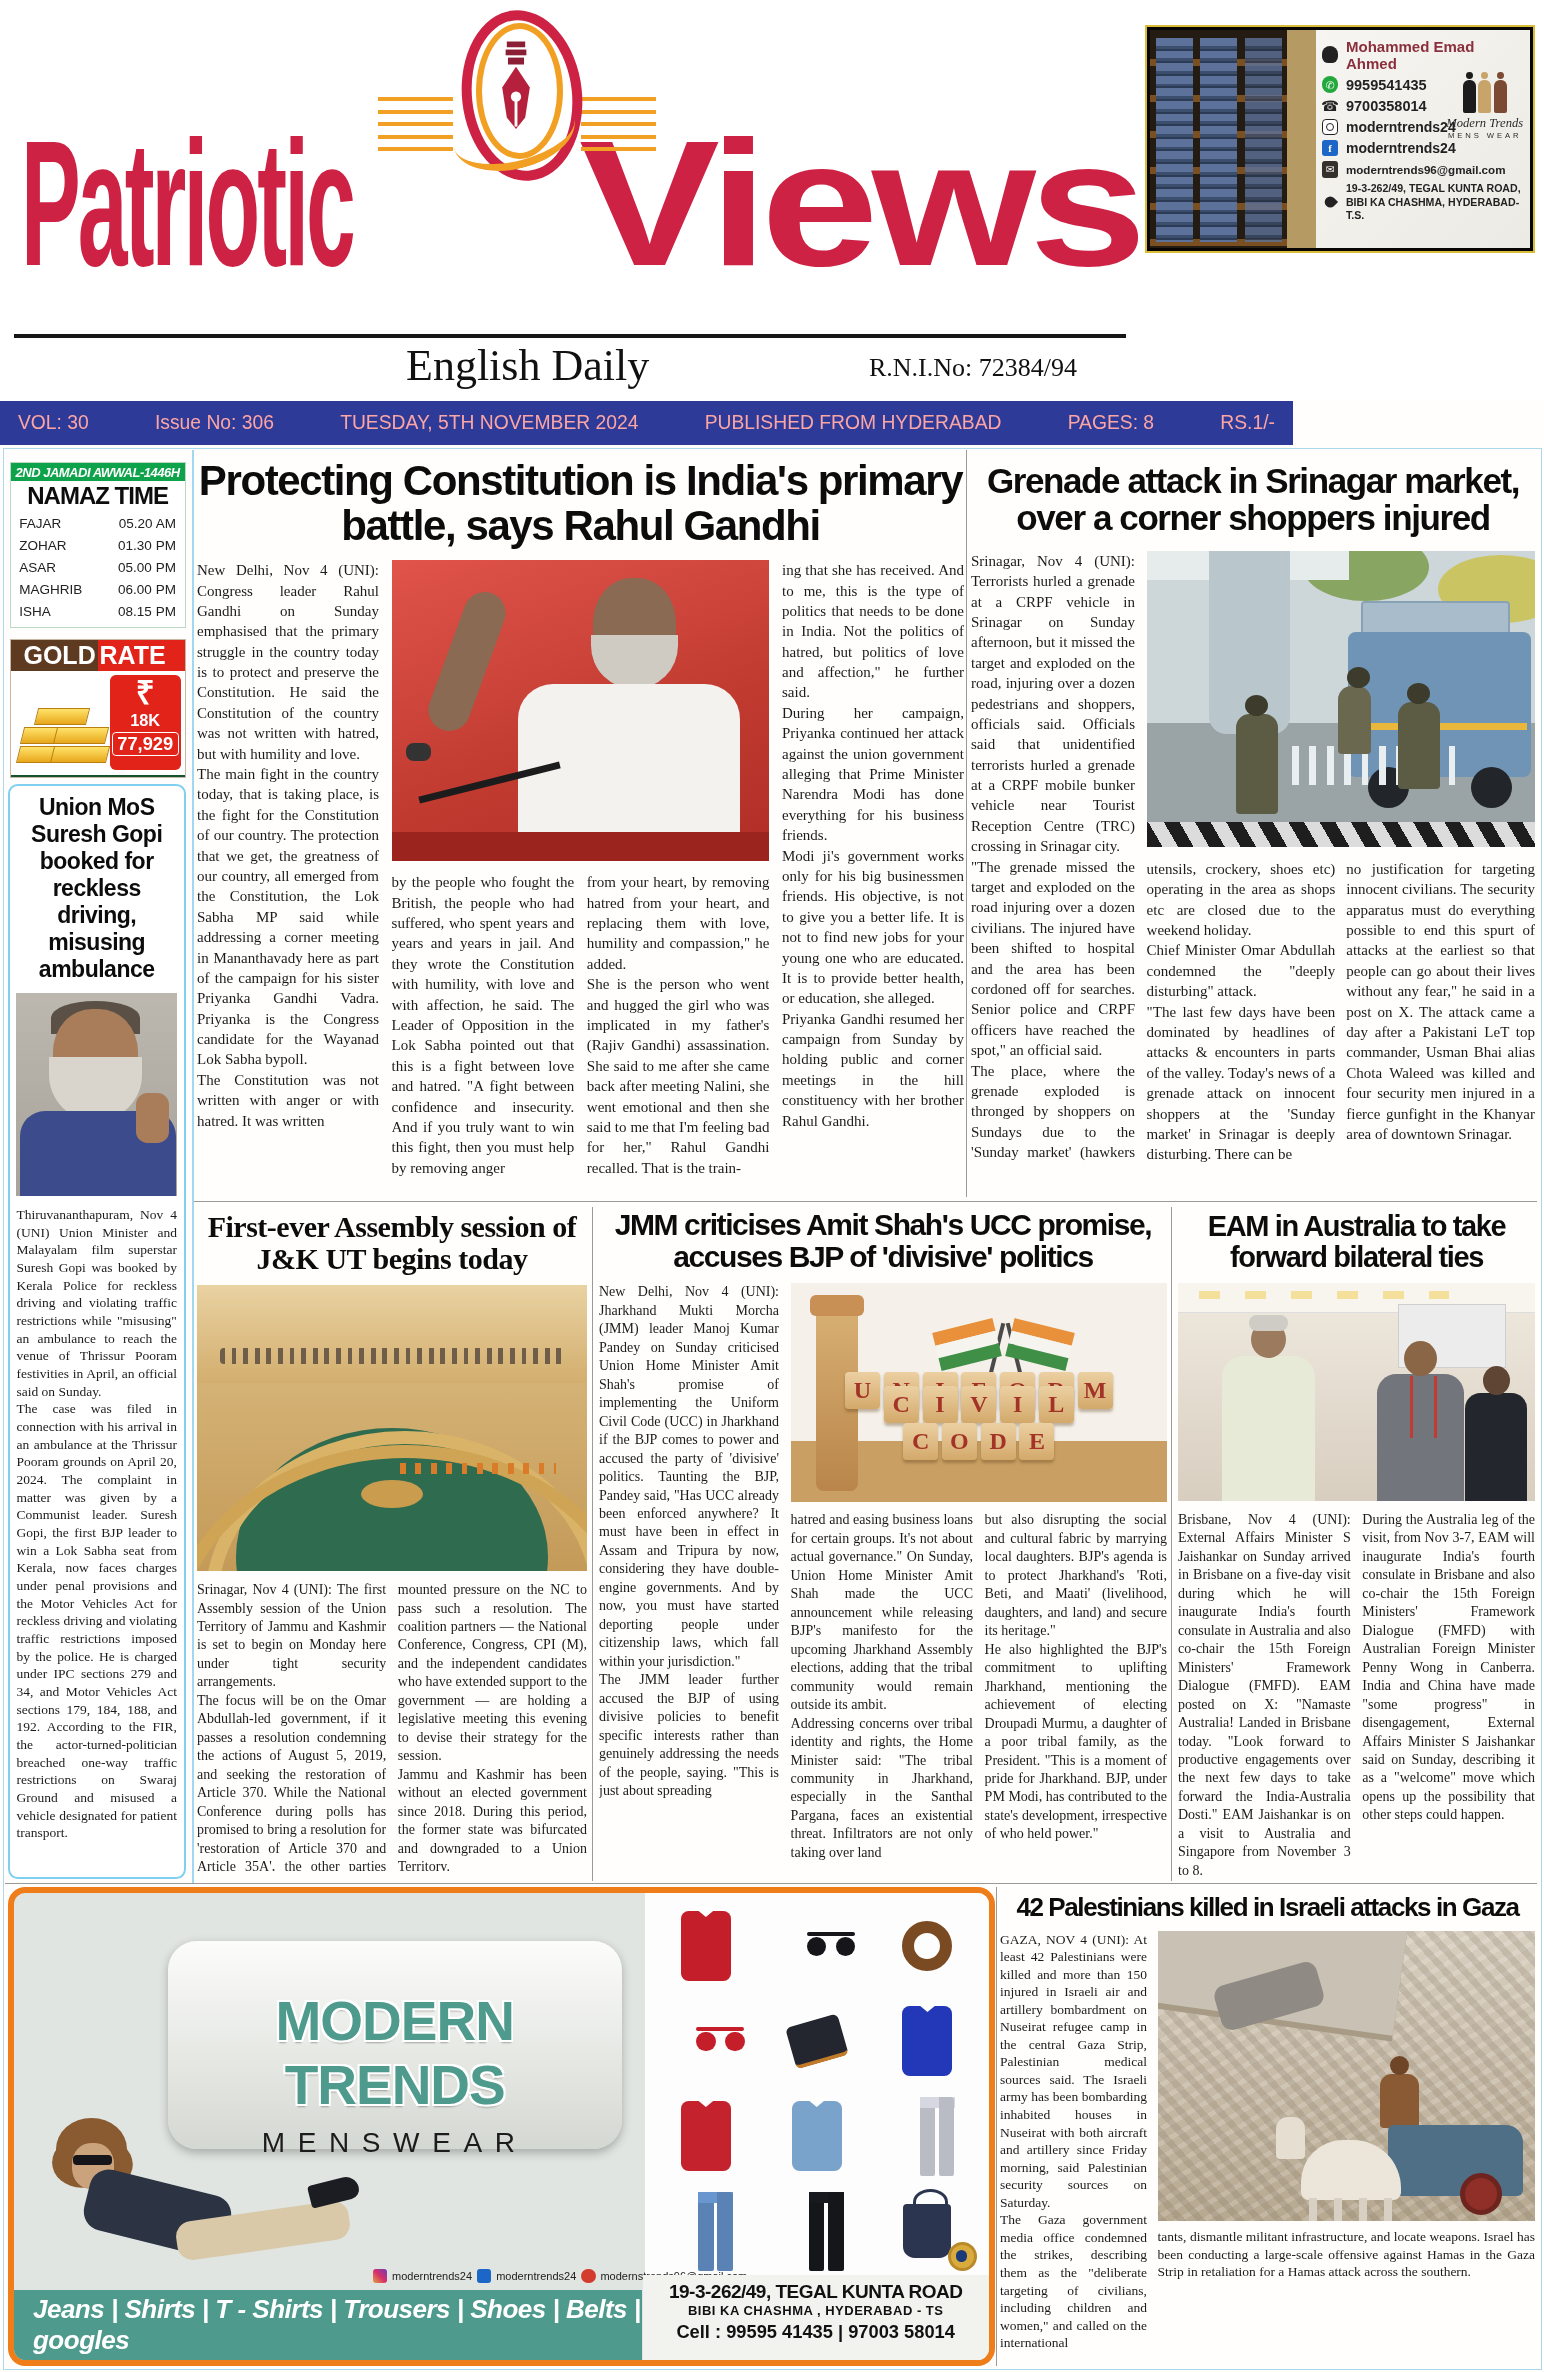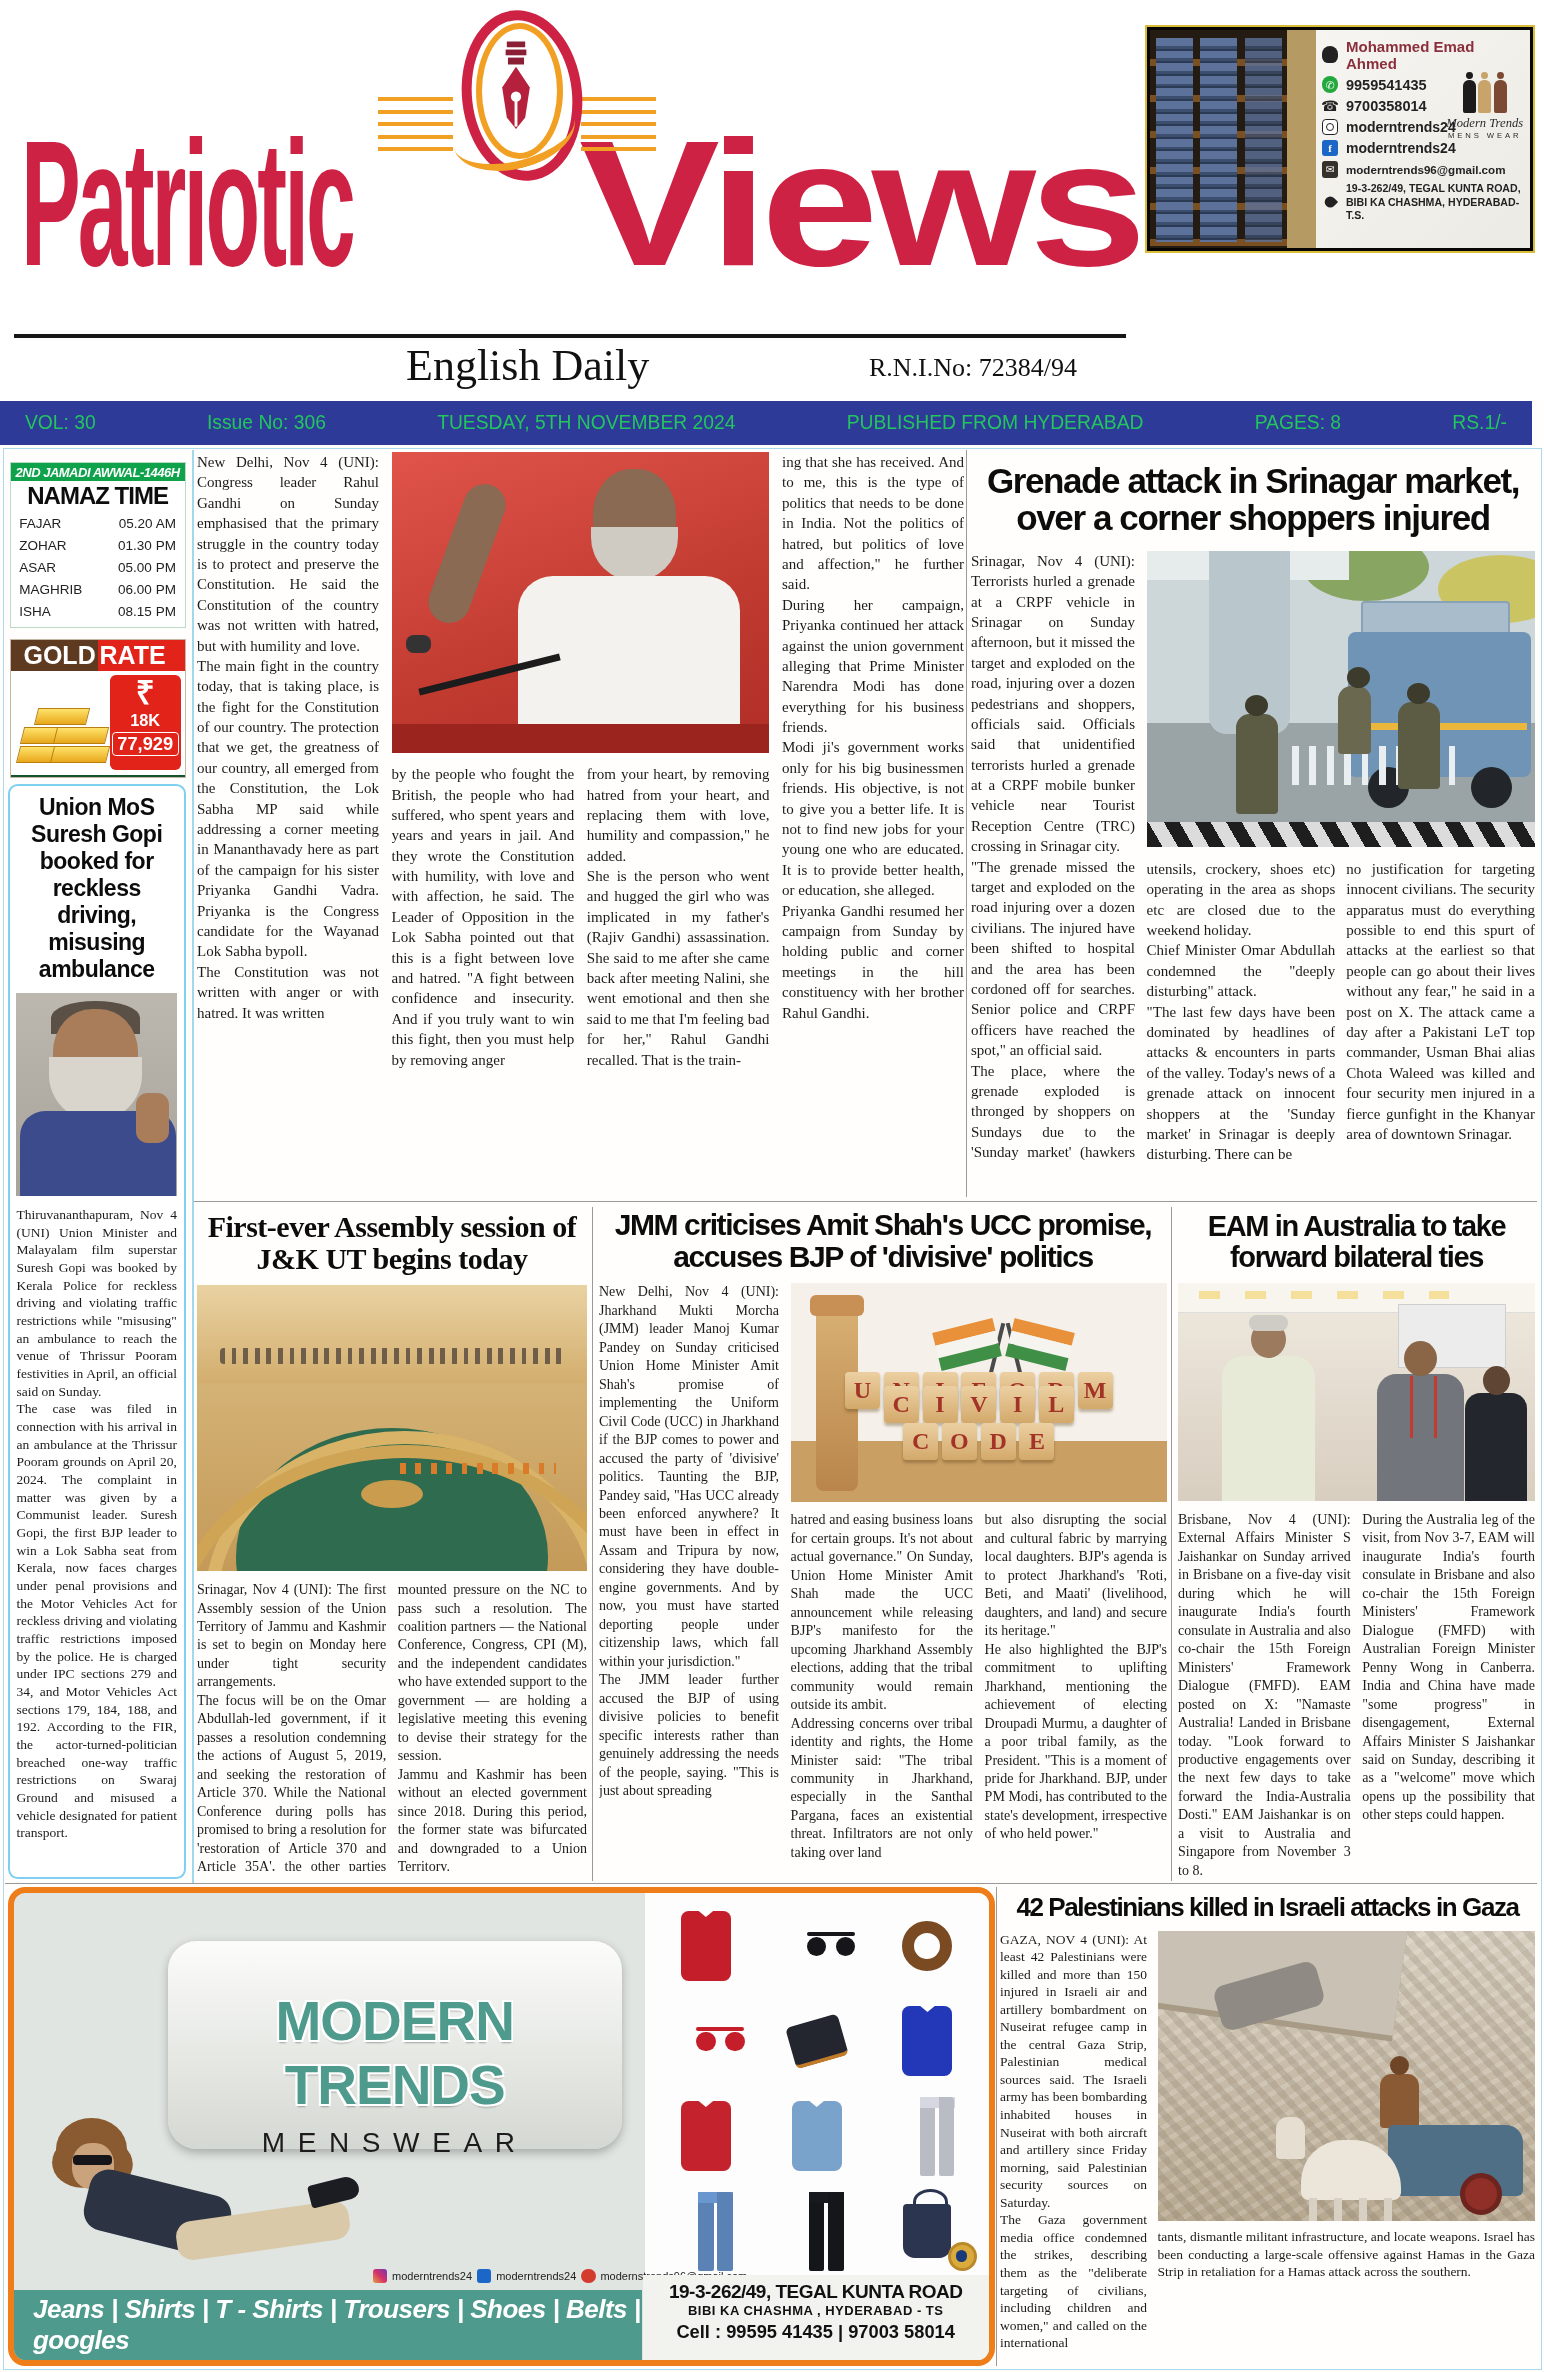--- a/index.html
+++ b/index.html
@@ -56,23 +56,23 @@
   .ta-addr{font-size:10.6px;font-weight:700;line-height:1.25;color:#222;}
   .ta-logo{position:absolute;right:3.9px;top:50px;width:83px;text-align:center;}
   .ta-figs{display:flex;justify-content:center;gap:2.9px;margin-bottom:2.9px;}
   .ta-fig{width:12.6px;height:33px;border-radius:5.8px 5.8px 1.9px 1.9px;position:relative;}
   .ta-fig::before{content:"";position:absolute;left:2.9px;top:-7.7px;width:6.8px;height:6.8px;border-radius:50%;background:inherit;}
   .f1{background:#1c1c1c;} .f2{background:#c8a36a;} .f3{background:#7c4a32;}
   .ta-script{font-family:"Liberation Serif",serif;font-style:italic;font-size:12.6px;color:#2a2a2a;}
   .ta-mens{font-family:"Liberation Sans",sans-serif;font-size:7.7px;letter-spacing:2.9px;color:#2a2a2a;}
 
   
-  .infobar{position:absolute;left:0;top:401px;width:1532px;height:44px;background:#2e3a97;
-           display:flex;align-items:center;justify-content:space-between;padding:0 25px;box-sizing:border-box;
-           font-family:"Liberation Sans",sans-serif;font-size:19.3px;color:#22c55e;}
+  .infobar{position:absolute;left:0;top:401px;width:1293px;height:44px;background:#2e3a97;
+           display:flex;align-items:center;justify-content:space-between;padding:0 18px;box-sizing:border-box;
+           font-family:"Liberation Sans",sans-serif;font-size:19.3px;color:#fca5a5;}
 
   
   .frame{position:absolute;left:2.9px;top:448px;width:1537px;height:1920px;border:1.9px solid #a9d9ef;pointer-events:none;}
   .vr{position:absolute;width:1px;background:#9a9a9a;}
   .vr.blue{background:#9fd8ef;width:1.9px;}
   .hr{position:absolute;height:1px;background:#9a9a9a;}
 
   
   .hl{font-family:"Liberation Sans",sans-serif;font-weight:700;color:#0c0c0c;text-align:center;
       letter-spacing:-1.4px;line-height:1.08;}
@@ -456,20 +456,21 @@
           <div class="beard"></div>
           <div class="shirt"></div>
           <div class="hand"></div>
       </div>
       <div class="col">Thiruvananthapuram, Nov 4  (UNI) Union Minister and Malayalam film superstar Suresh Gopi was booked by Kerala Police for reckless driving and violating traffic restrictions while "misusing" an ambulance to reach the venue of Thrissur Pooram festivities in April, an official said on Sunday.
 The case was filed in connection with his arrival in an ambulance at the Thrissur Pooram grounds on April 20, 2024. The complaint in matter was given by a Communist leader. Suresh Gopi, the first BJP leader to win a Lok Sabha seat from Kerala, now faces charges under penal provisions and the Motor Vehicles Act for reckless driving and violating traffic restrictions imposed by the police. He is charged under IPC sections 279 and 34, and Motor Vehicles Act sections 179, 184, 188, and 192. According to the FIR, the actor-turned-politician breached one-way traffic restrictions on Swaraj Ground and misused a vehicle designated for patient transport.</div>
     </article>
   </aside>
 
   <article class="art rahul">
+    <div class="hl">Protecting Constitution is India's primary battle,  says Rahul Gandhi</div>
     <div class="cols">
       <div class="col c-side">New Delhi, Nov 4 (UNI): Congress leader Rahul Gandhi on Sunday emphasised that the primary struggle in the country today is to protect and preserve the Constitution. He said the Constitution of the country was not written with hatred, but with humility and love.
 The main fight in the country today, that is taking place, is the fight for the Constitution of our country. The protection that we get, the greatness of our country, all emerged from the Constitution, the Lok Sabha MP said while addressing a corner meeting in Mananthavady here as part of the campaign for his sister Priyanka Gandhi Vadra. Priyanka is the Congress candidate for the Wayanad Lok Sabha bypoll.
 The Constitution was not written with anger or with hatred. It was written</div>
       <div class="mid">
         <div class="photo ph-rahul">
           <div class="arm"></div>
             <div class="head"></div>
             <div class="beard"></div>
             <div class="shirt"></div>

